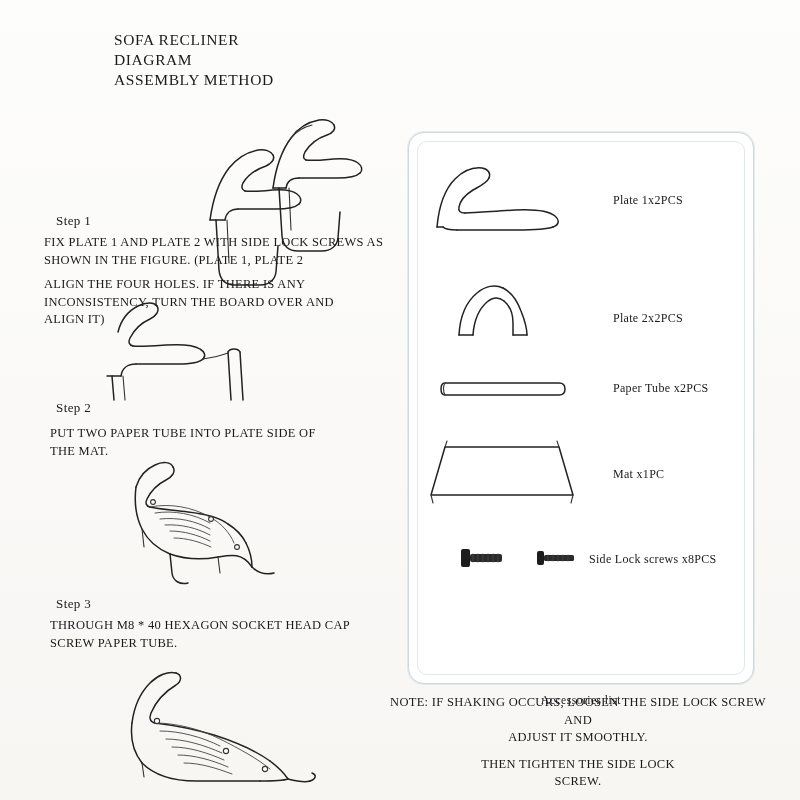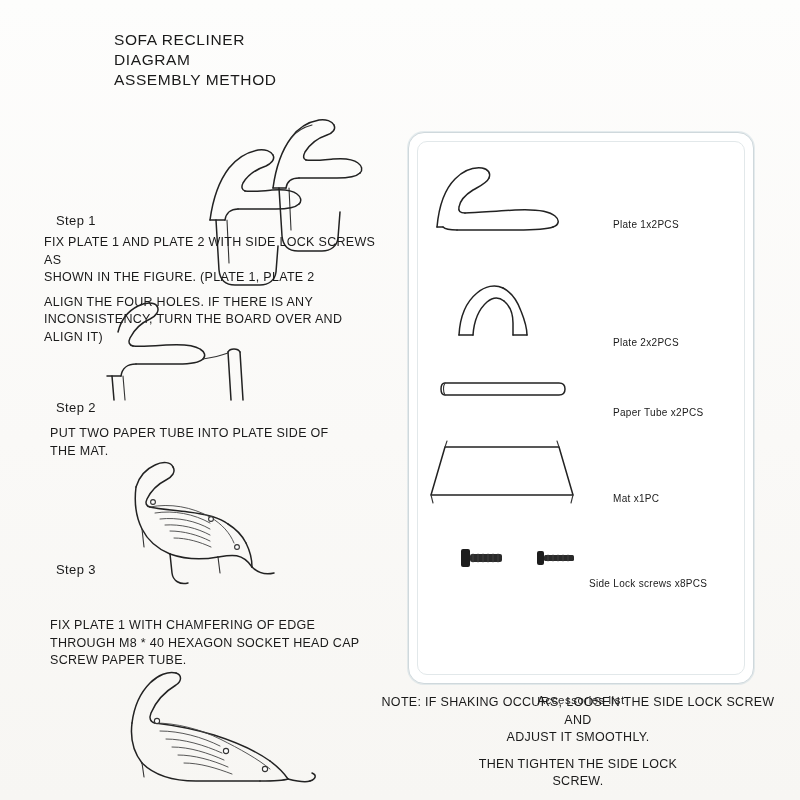--- a/index.html
+++ b/index.html
@@ -12,20 +12,21 @@
     background: #fbfbfa;
     font-family: "Liberation Sans", sans-serif;
     color: #1a1a1a;
     overflow: hidden;
     position: relative;
   }
   .page {
     position: absolute;
     inset: 0;
     background: linear-gradient(180deg, #fdfdfc 0%, #faf9f7 55%, #f7f6f3 100%);
+    font-family: Liberation Serif, serif;
   }
   .title-block {
     position: absolute;
     left: 114px;
     top: 30px;
     font-size: 15.5px;
     letter-spacing: 0.6px;
     line-height: 20px;
     font-weight: 400;
   }
@@ -92,25 +93,24 @@
     border: 1px solid #e2e8ea;
     border-radius: 10px;
   }
   .acc-row {
     position: absolute;
     left: 0;
     width: 100%;
   }
   .acc-label {
     position: absolute;
-    font-size: 10px;
+    font-size: 12px;
     letter-spacing: 0.3px;
     line-height: 15px;
     color: #1a1a1a;
-    margin-top: 24px;
   }
   .acc-caption {
     position: absolute;
     left: 0;
     width: 100%;
     text-align: center;
     font-size: 11.5px;
     letter-spacing: 0.5px;
     color: #222;
   }
@@ -218,23 +218,22 @@
       <path class="ln" d="M60 99 L62 118 C63 126 70 130 78 128"></path>
       <path class="ln-thin" d="M32 74 L34 92"></path>
       <path class="ln-thin" d="M108 102 L110 118"></path>
 
       <circle class="ln-thin fillwhite" cx="43" cy="47" r="2.4"></circle>
       <circle class="ln-thin fillwhite" cx="101" cy="64" r="2.4"></circle>
       <circle class="ln-thin fillwhite" cx="127" cy="92" r="2.4"></circle>
     </svg>
   </div>
 
-  <div class="step-label" style="left:56px; top:562px;text-align:right;">Step 3</div>
+  <div class="step-label" style="left:56px; top:596px;text-align:right;">Step 3</div>
   <div class="step-text" style="left:50px; top:617px; width:340px;">
-    <div>FIX PLATE 1 WITH CHAMFERING OF EDGE</div>
     <div>THROUGH M8 * 40 HEXAGON SOCKET HEAD CAP</div>
     <div>SCREW PAPER TUBE.</div>
   </div>
 
   <div class="draw" style="left:110px; top:665px; width:250px; height:130px;">
     <svg width="250" height="130" viewBox="0 0 250 130">
       <path class="ln" d="M22 58 C24 42 30 28 40 18 C48 10 58 6 66 8"></path>
       <path class="ln" d="M66 8 C72 10 72 16 66 20 C56 26 46 36 41 48 C39 53 40 57 45 58"></path>
       <path class="ln" d="M45 58 C62 60 84 64 104 70 C126 77 146 86 160 96"></path>
       <path class="ln" d="M22 58 C20 74 24 88 32 98"></path>

